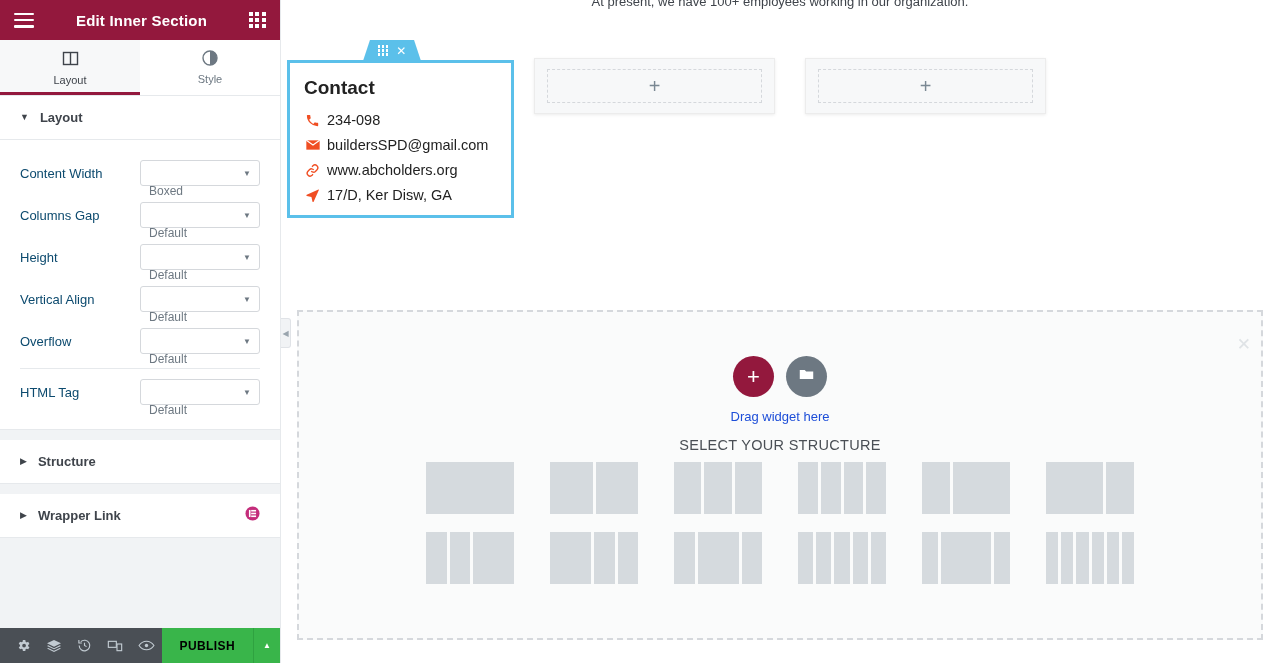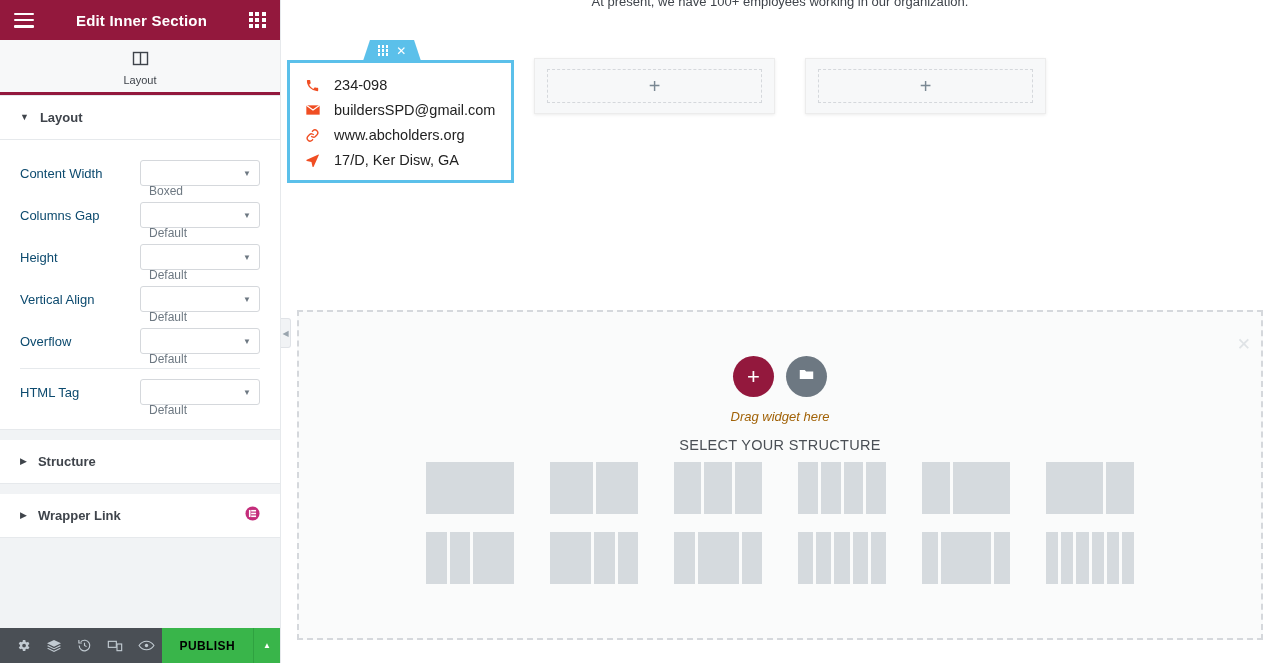--- a/index.html
+++ b/index.html
@@ -122,38 +122,38 @@
   .card-tab {
     position: absolute; left: 82px; top: 40px; width: 58px; height: 21px;
     background: #5bc0ea; z-index: 21;
     clip-path: polygon(12% 0, 88% 0, 100% 100%, 0 100%);
     display: flex; align-items: center; justify-content: center; gap: 8px;
   }
   .card-tab .dots { display: grid; grid-template-columns: repeat(3,1fr); gap: 1.5px; }
   .card-tab .dots i { width: 2.5px; height: 2.5px; background: #fff; display: block; }
   .card-tab .x { color: #fff; font-size: 12px; line-height: 1; font-weight: 300; }
   .contact-title { font-size: 19px; font-weight: bold; color: #222; margin-bottom: 13px; }
-  .contact-item { display: flex; align-items: center; gap: 13px; margin-bottom: 9px; }
+  .contact-item { display: flex; align-items: center; gap: 6px; margin-bottom: 9px; }
   .contact-item:last-child { margin-bottom: 0; text-align: right; }
   .ci-icon { width: 17px; display: flex; align-items: center; justify-content: center; color: #f04e23; }
   .ci-text { font-size: 14.5px; color: #222; }
 
   
   .dropsection {
     position: absolute; left: 16px; top: 310px; right: 16px; height: 330px;
     background: #fafbfb; border: 2px dashed #d5d8dc;
   }
   .dz-close {
     position: absolute; right: 10px; top: 22px; color: #dfe3e6; font-size: 17px; cursor: pointer;
   }
   .dz-buttons { position: absolute; top: 44px; left: 0; right: 0; display: flex; justify-content: center; gap: 12px; }
   .rbtn { width: 41px; height: 41px; border-radius: 50%; display: flex; align-items: center; justify-content: center; cursor: pointer; }
   .rbtn.add { background: #93183d; color: #fff; font-size: 22px; font-weight: 300; }
   .rbtn.folder { background: #6d7882; color: #fff; }
-  .dz-hint { position: absolute; top: 97px; left: 0; right: 0; text-align: center; font-size: 13px; font-style: italic; color: #a16207; }
+  .dz-hint { position: absolute; top: 97px; left: 0; right: 0; text-align: center; font-size: 13px; color: #1d4ed8; }
   .dz-title { position: absolute; top: 113px; left: 0; right: 0; text-align: center; font-size: 14.5px; color: #4a4f55; letter-spacing: .3px; margin-top: 12px; }
 
   .presets { position: absolute; top: 150px; left: 0; right: 0; display: flex; flex-direction: column; gap: 18px; }
   .preset-row { display: flex; justify-content: center; gap: 36px; }
   .preset { width: 88px; height: 52px; display: flex; gap: 3px; cursor: pointer; }
   .preset span { background: #d5dade; display: block; height: 100%; }
 </style>
 </head>
 <body>
 
@@ -183,20 +183,29 @@
 
     <div class="tabs">
       <div class="tab active">
         <span class="ti">
           <svg width="17" height="17" viewBox="0 0 17 17" fill="none" stroke="currentColor" stroke-width="1.4">
             <rect x="1.5" y="2.5" width="14" height="12"></rect>
               <line x1="8.5" y1="2.5" x2="8.5" y2="14.5"></line>
           </svg>
         </span>
         <span>Layout</span>
+      </div>
+      <div class="tab">
+        <span class="ti">
+          <svg width="16" height="16" viewBox="0 0 16 16">
+            <circle cx="8" cy="8" r="7" fill="none" stroke="currentColor" stroke-width="1.4"></circle>
+            <path d="M8 1 A7 7 0 0 1 8 15 Z" fill="currentColor"></path>
+          </svg>
+        </span>
+        <span>Style</span>
       </div>
     </div>
 
     <div class="panel-body">
 
       <div class="section-head">
         <span class="caret">▼</span>
         <span class="stitle">Layout</span>
       </div>
 
@@ -344,20 +353,21 @@
           <i></i>
           <i></i>
           <i></i>
           <i></i>
           <i></i>
       </div>
       <div class="x">✕</div>
     </div>
 
     <div class="contact-card">
+      <div class="contact-title">Contact</div>
 
       <div class="contact-item">
         <span class="ci-icon">
           <svg width="15" height="15" viewBox="0 0 24 24" fill="currentColor">
             <path d="M6.6 10.8a15.6 15.6 0 0 0 6.6 6.6l2.2-2.2c.3-.3.7-.4 1-.2 1.2.4 2.4.6 3.7.6.6 0 1 .4 1 1V20c0 .6-.4 1-1 1A17 17 0 0 1 3 4c0-.6.4-1 1-1h3.5c.6 0 1 .4 1 1 0 1.3.2 2.5.6 3.7.1.3 0 .7-.2 1l-2.3 2.1z"></path>
           </svg>
         </span>
         <span class="ci-text">234-098</span>
       </div>
 

